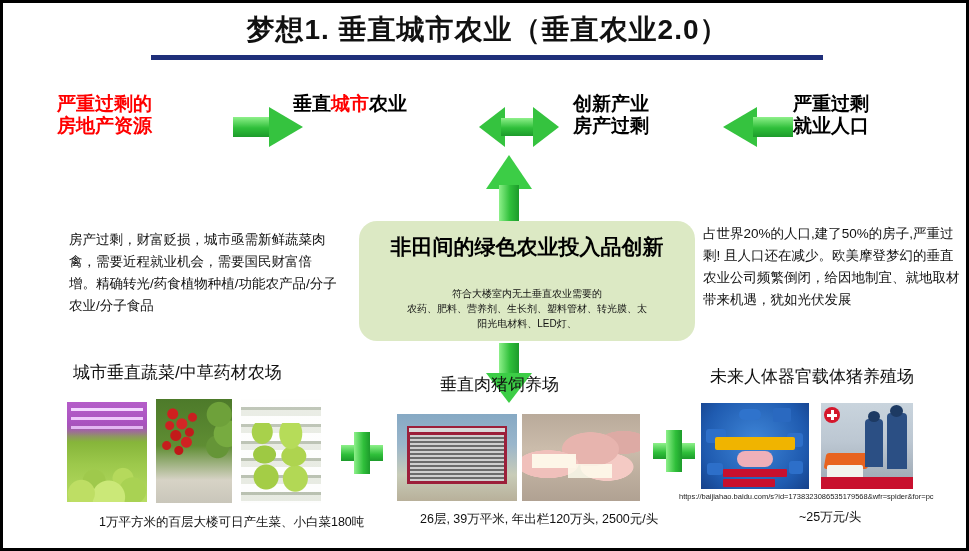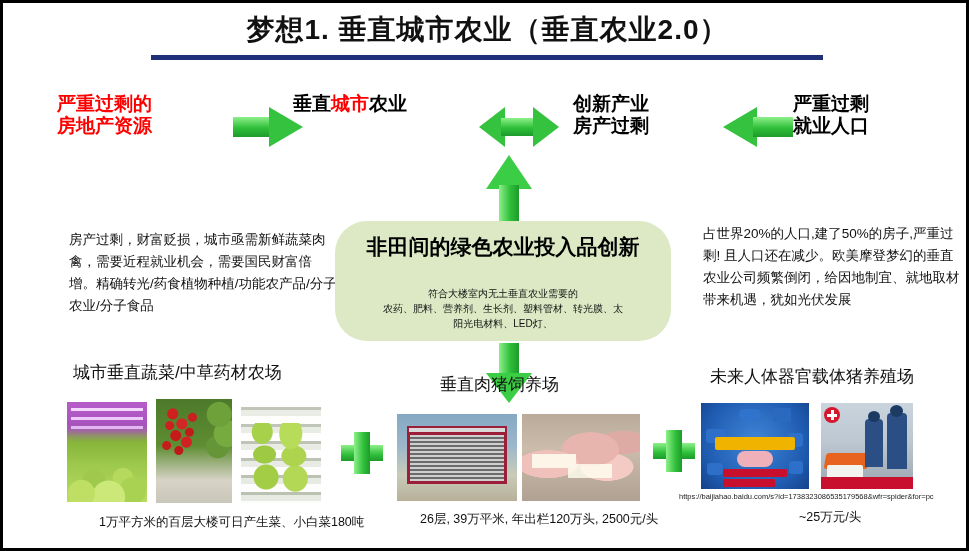--- a/index.html
+++ b/index.html
@@ -131,23 +131,23 @@
     position:absolute;
     font-size:13.5px;
     line-height:1.62;
     color:#111;
   }
   .left-text{left:66px;top:226px;width:268px;}
   .right-text{left:700px;top:220px;width:258px;}
 
   
   .green-box{
-    position:absolute;left:332px;top:218px;width:336px;height:120px;
+    position:absolute;left:356px;top:218px;width:336px;height:120px;
     background:#dce9c4;
-    border-radius:32px;
+    border-radius:18px;
     box-sizing:border-box;
     text-align:center;
     padding-top:12px;
   }
   .green-box .gb-head{
     font-size:21px;font-weight:bold;color:#000;white-space:nowrap;
   }
   .green-box .gb-body{
     margin-top:25px;font-size:10px;line-height:1.52;color:#111;
     padding:0 6px;

